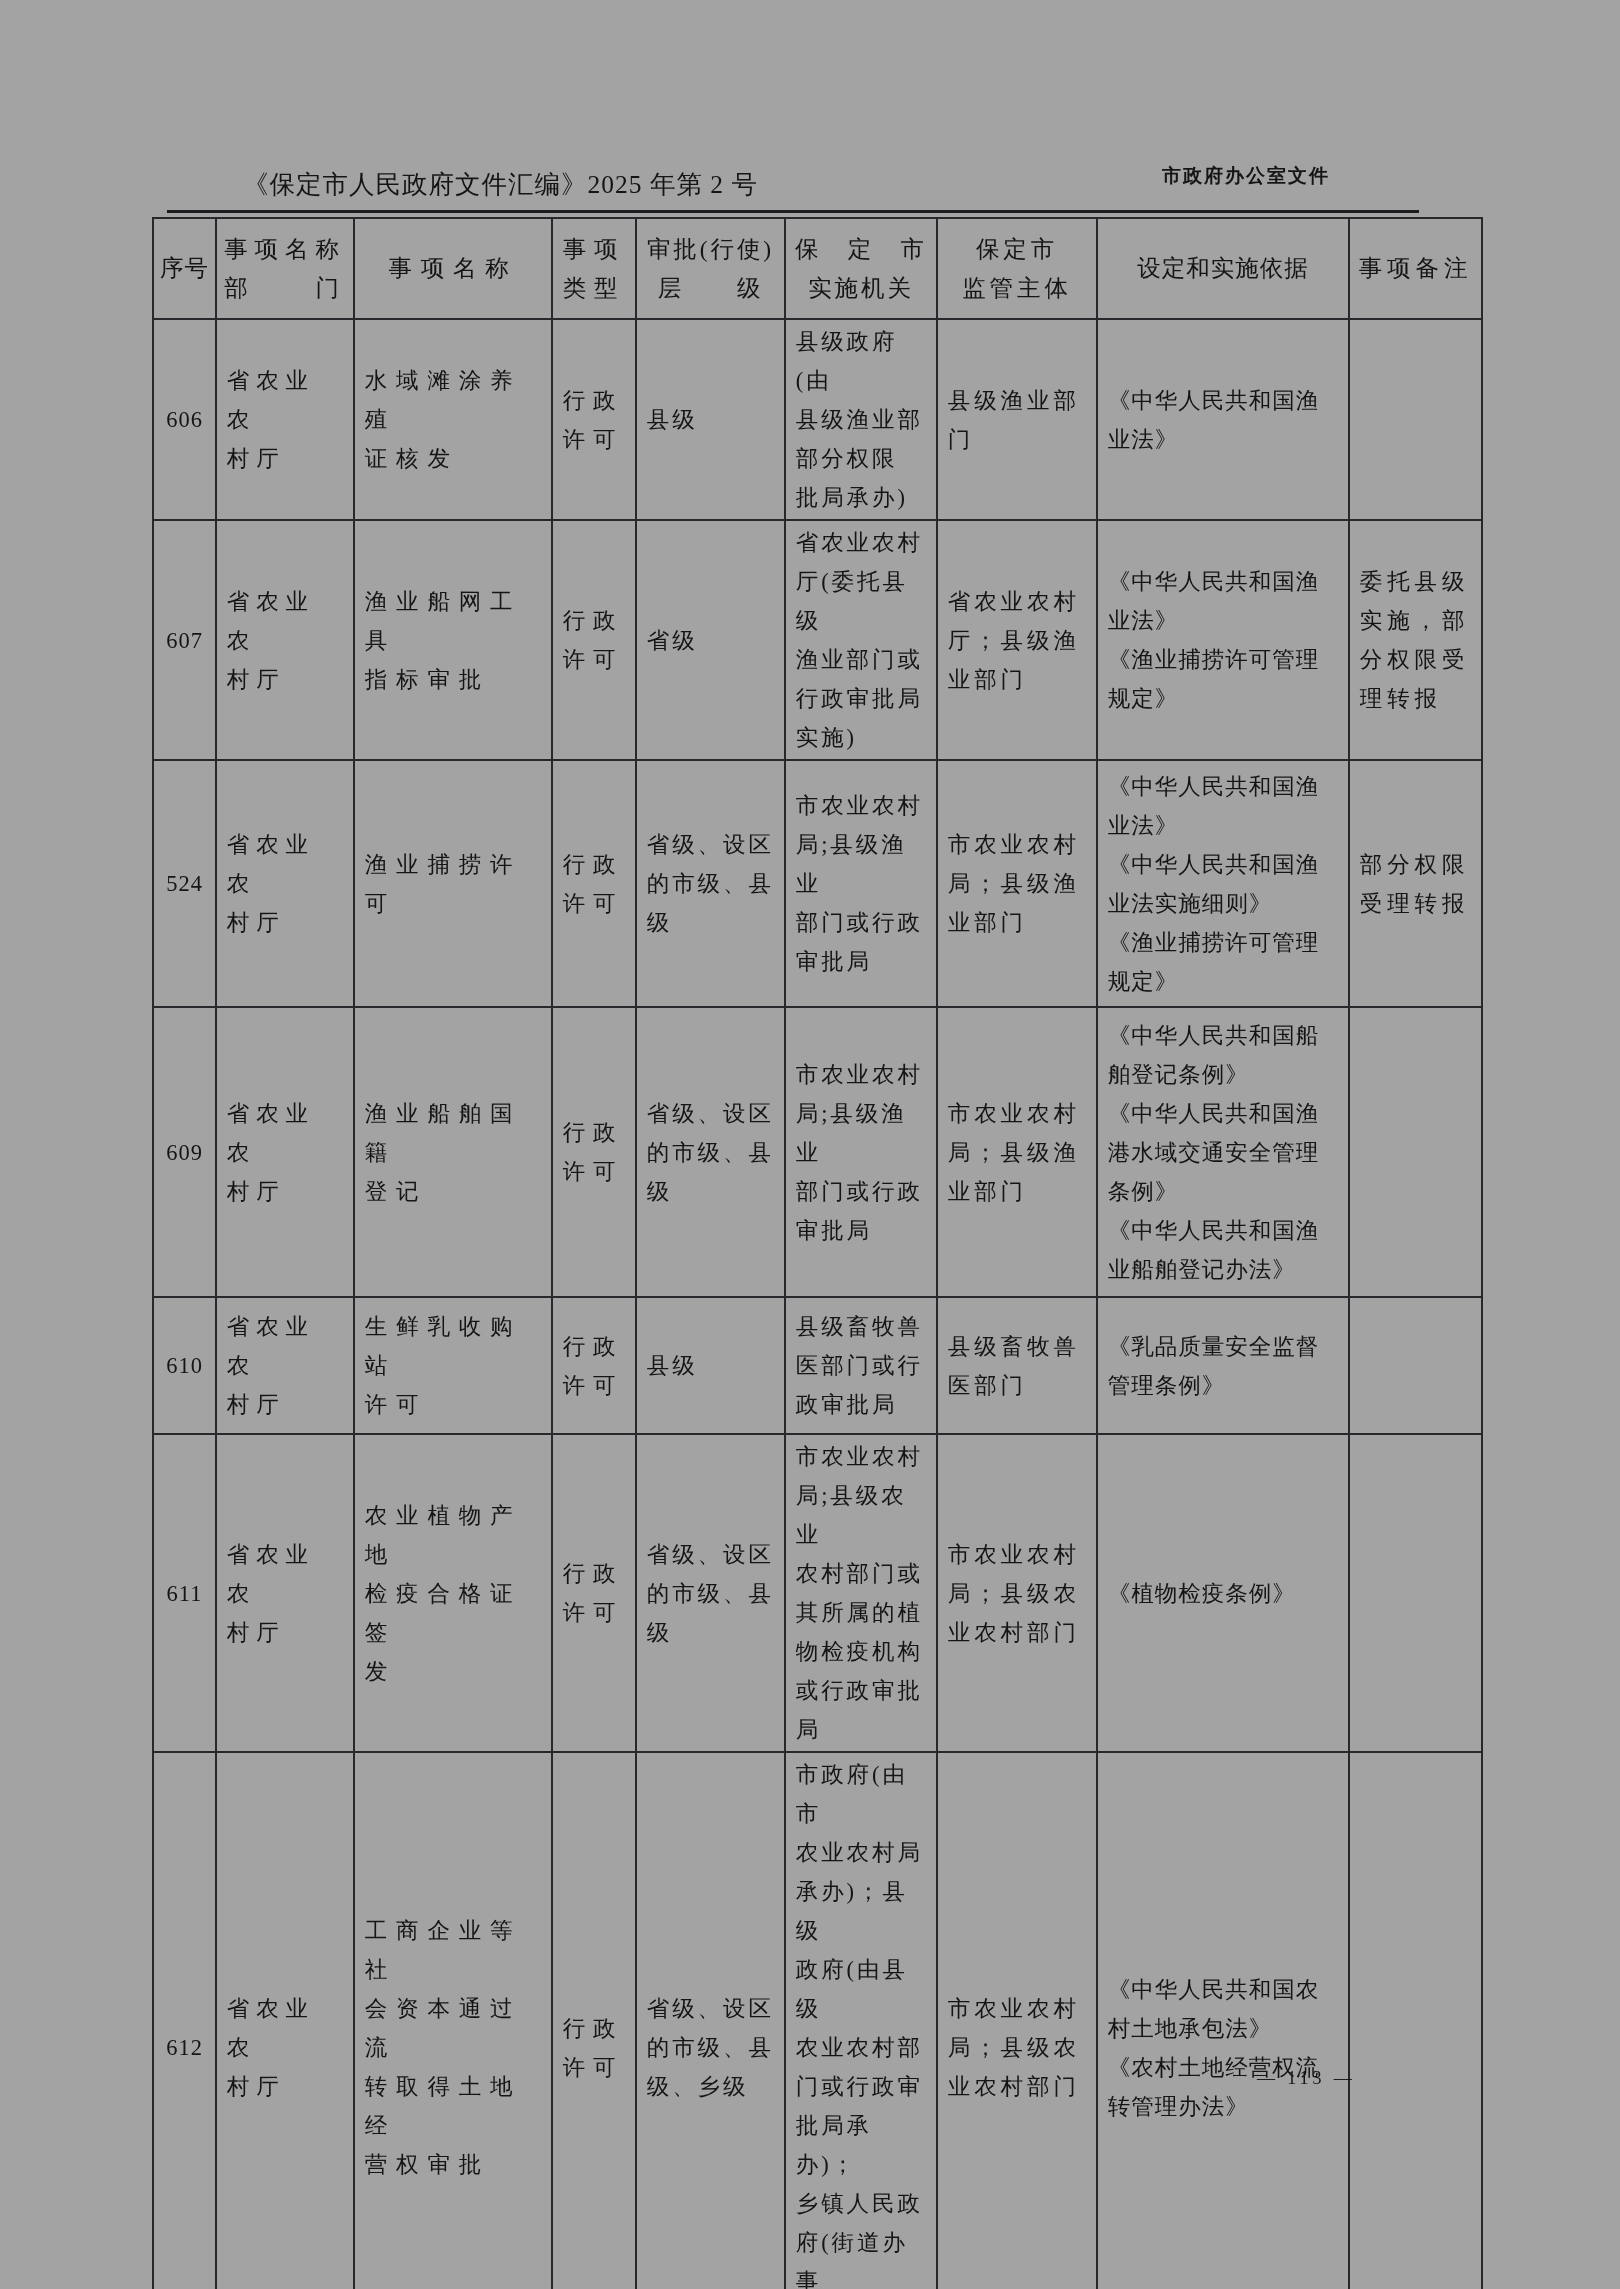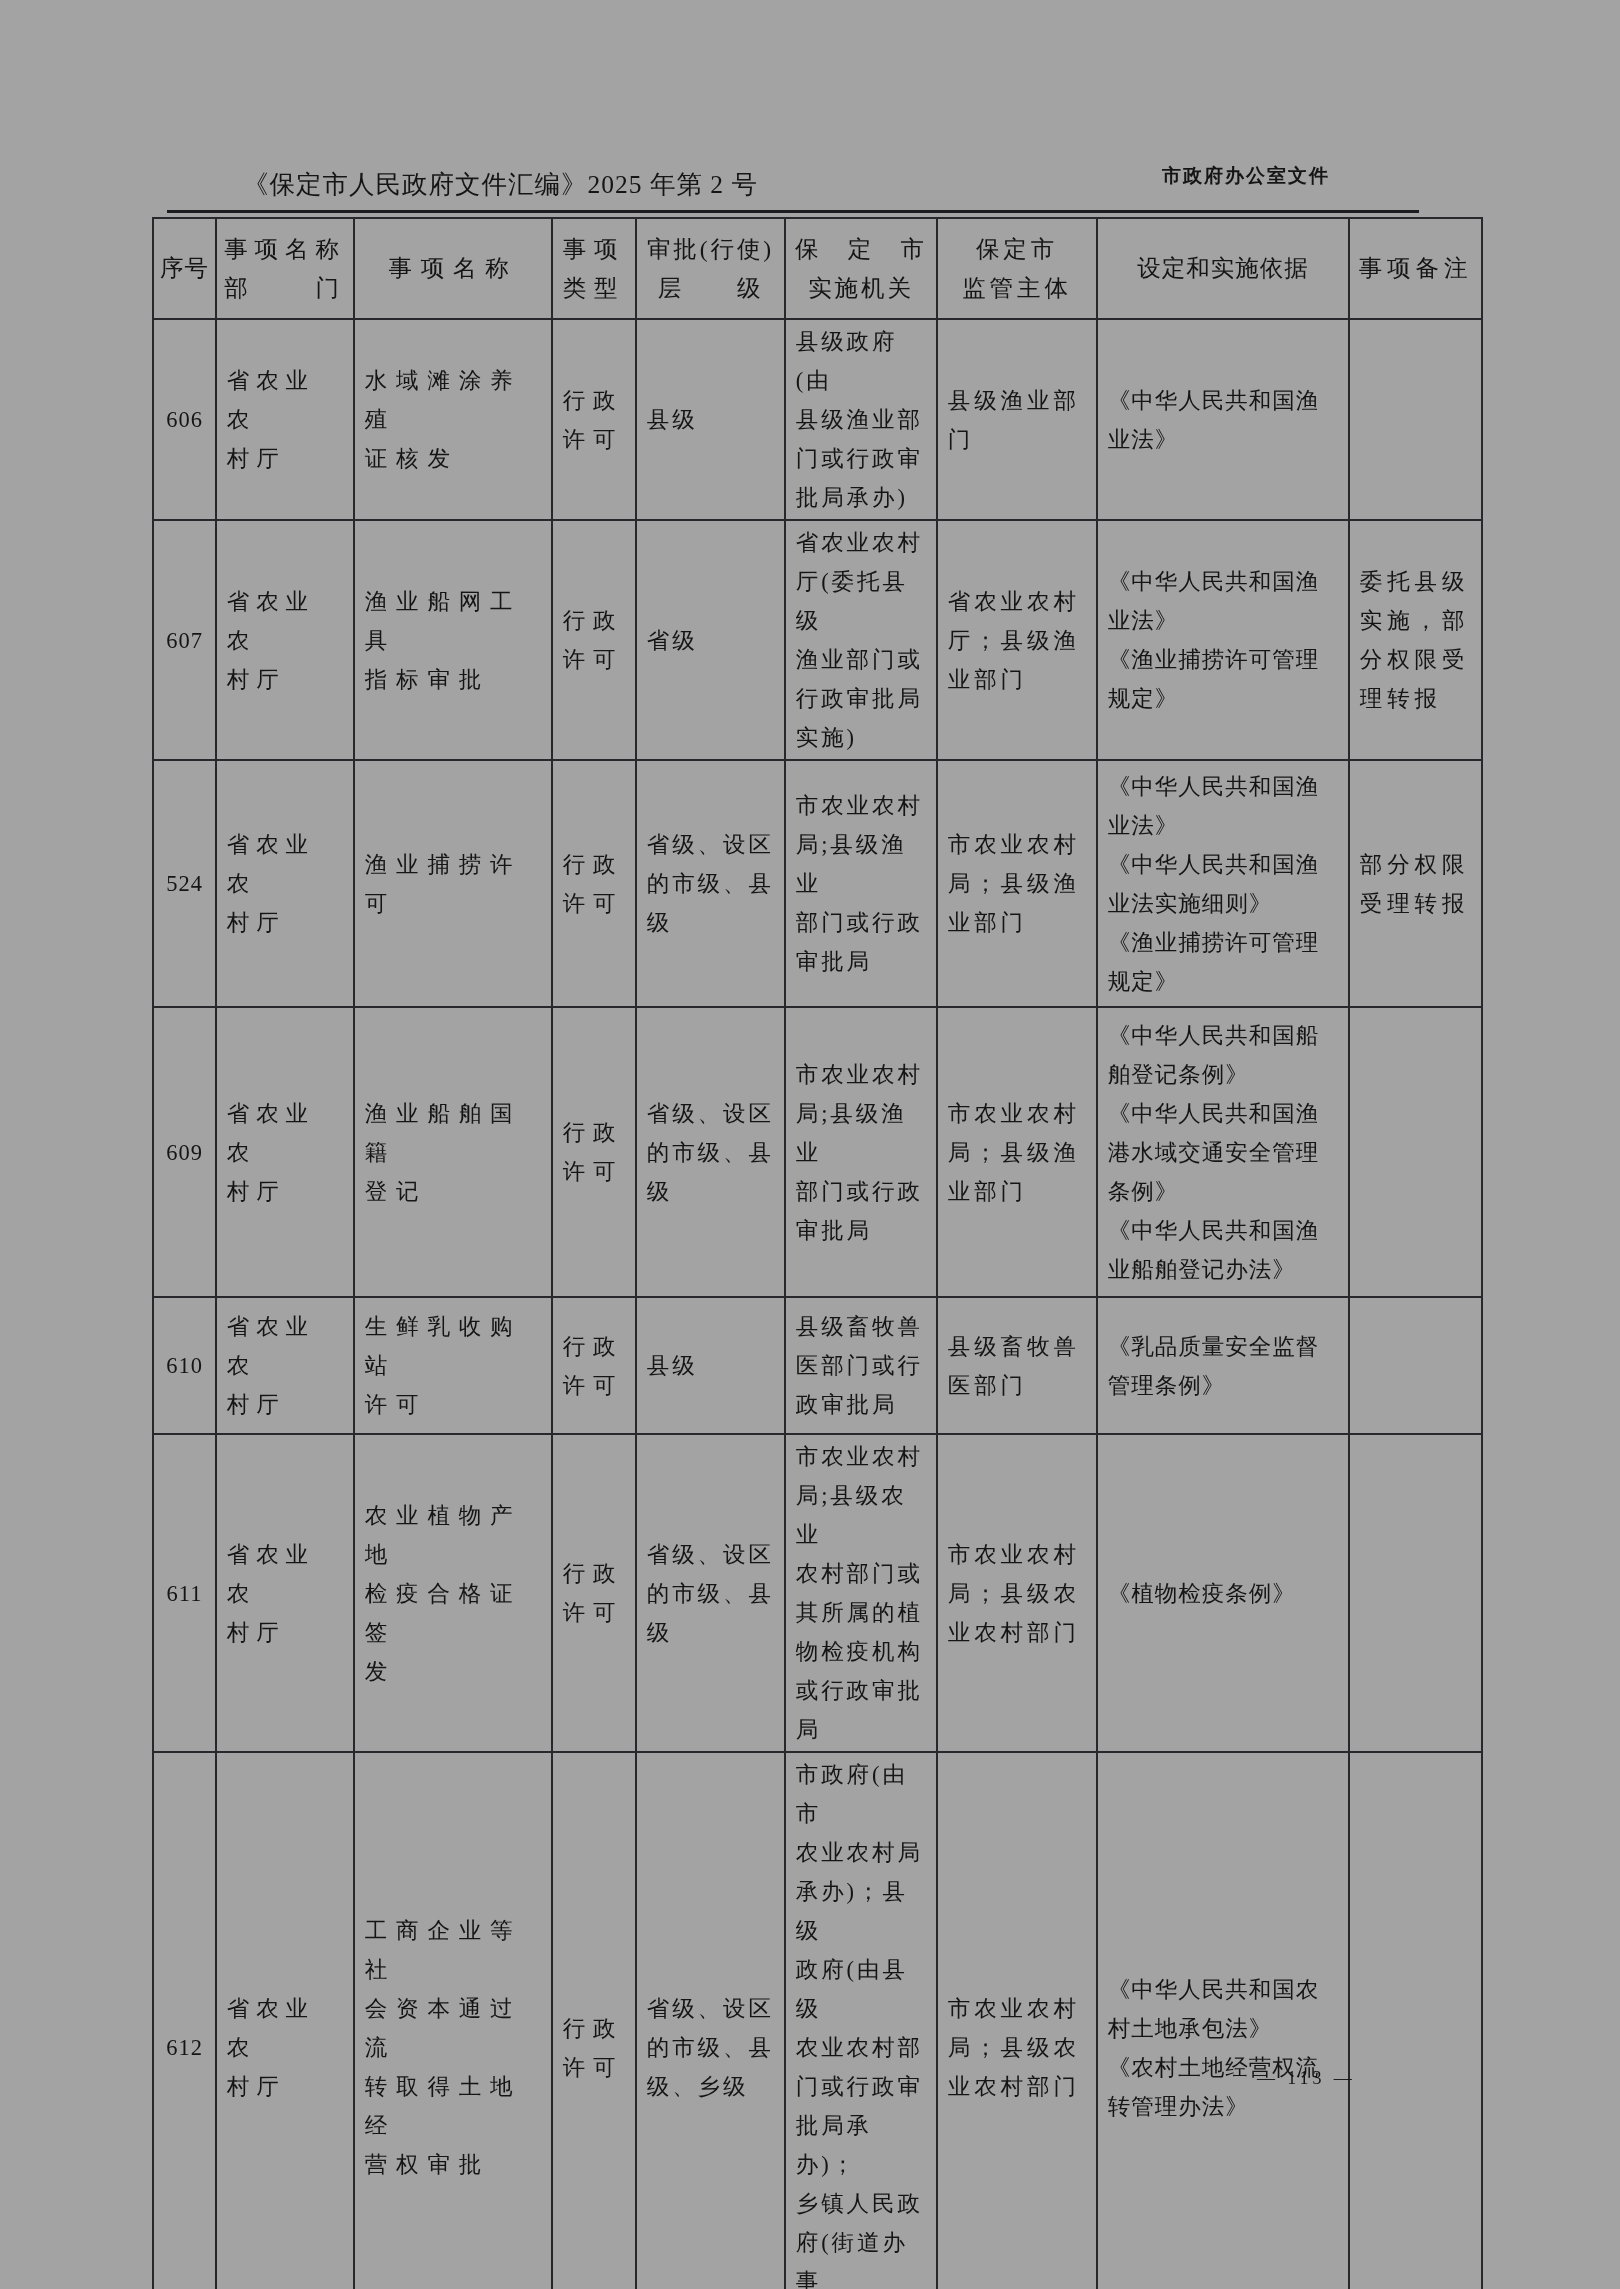--- a/index.html
+++ b/index.html
@@ -104,21 +104,21 @@
     <td class="c1">606</td>
     <td class="c2">省农业农
 村厅</td>
     <td class="c3">水域滩涂养殖
 证核发</td>
     <td class="c4">行政
 许可</td>
     <td class="c5">县级</td>
     <td class="c6">县级政府(由
 县级渔业部
-门或行政审
+部分权限
 批局承办)</td>
     <td class="c7">县级渔业部
 门</td>
     <td class="c8"><div class="basis-item">《中华人民共和国渔
 业法》</div></td>
     <td class="c9"></td>
   </tr>
         <tr>
     <td class="c1">607</td>
     <td class="c2">省农业农

